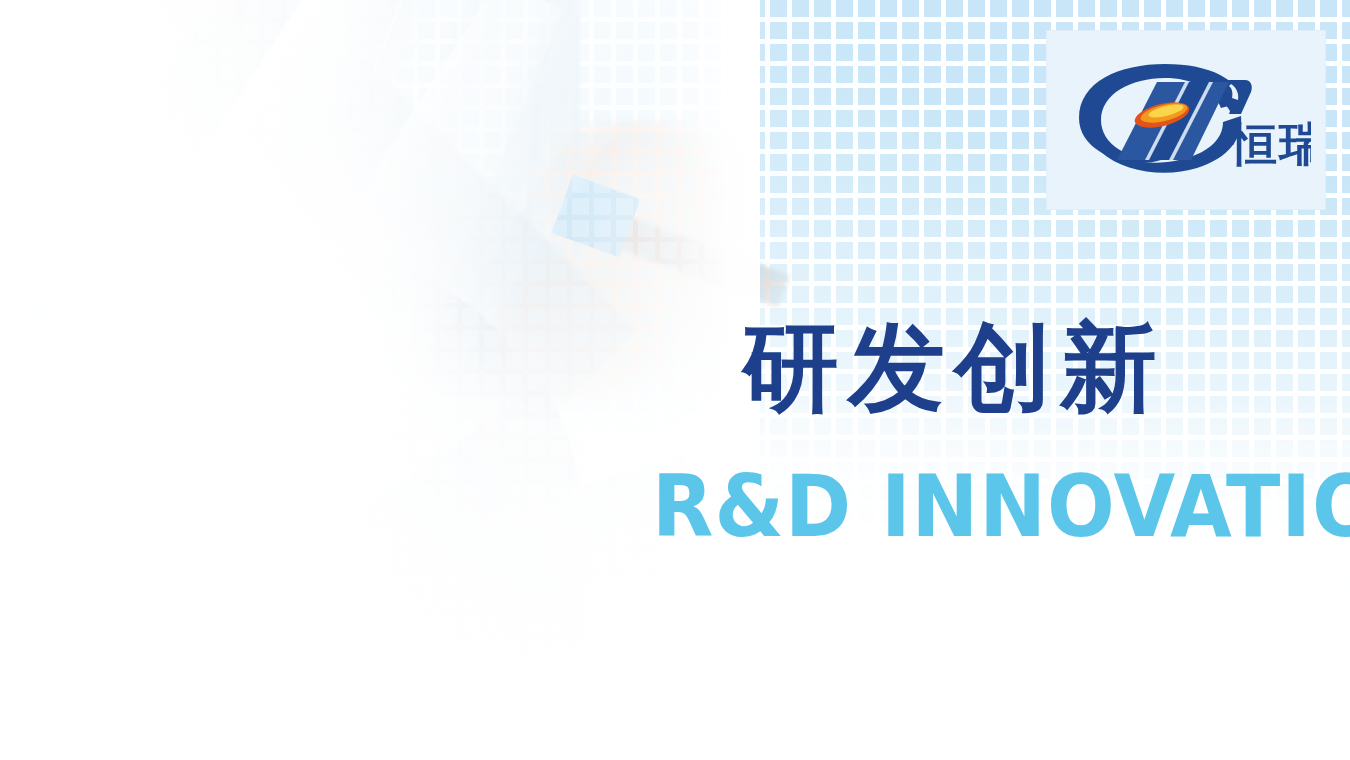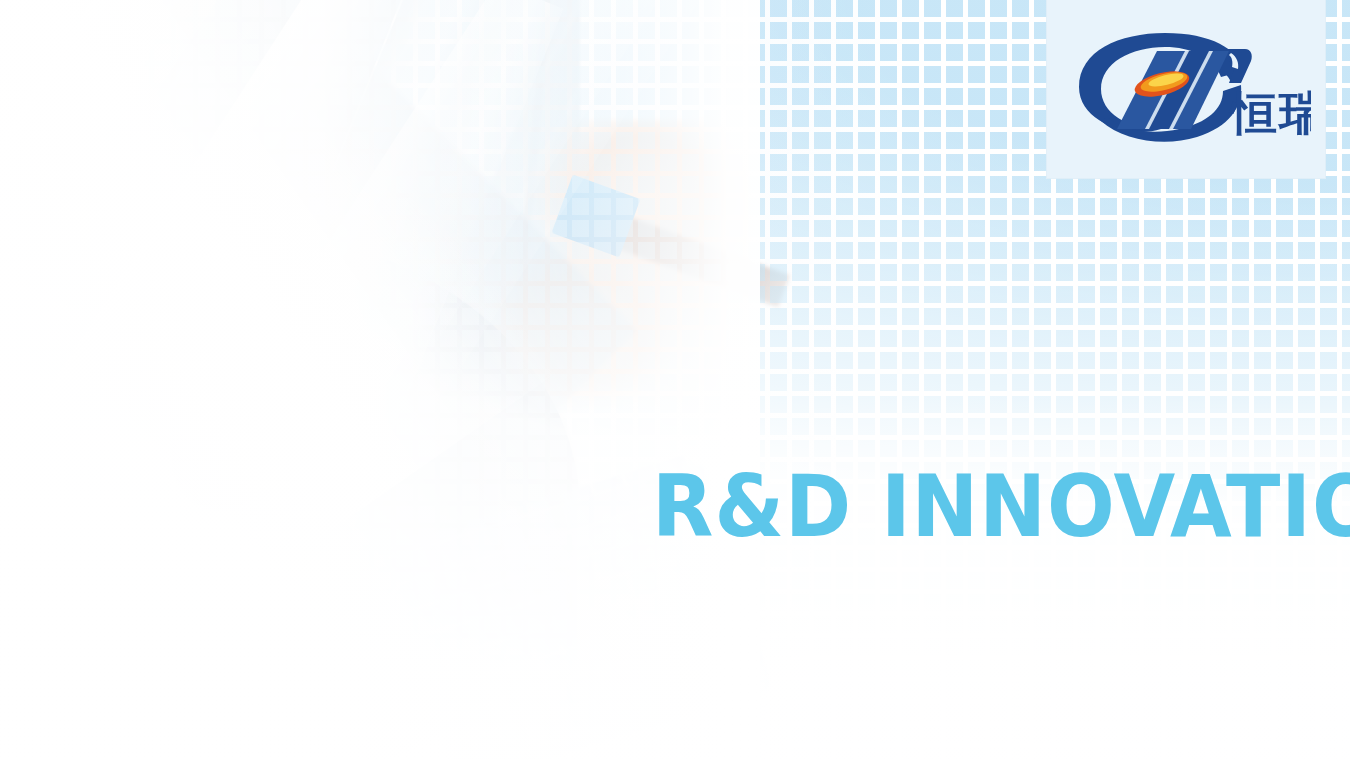--- a/index.html
+++ b/index.html
@@ -310,21 +310,21 @@
     font-weight:700;
     font-size:86px;
     line-height:1;
     letter-spacing:1px;
     color:#5cc6ea;
     white-space:nowrap;
     transform:scaleX(1.03);
     transform-origin:left center;
     text-shadow:0 1px 1px rgba(255,255,255,.5);
   }
-  .z1{z-index:1;} .z2{z-index:2;} .z4{z-index:4;} .z5{z-index:5;} .z6{z-index:6;}
+  .z1{z-index:1;} .z2{z-index:2;} .z4{z-index:4;} .z5{z-index:5;} .z6{z-index:6;margin-top:31px;}
 </style>
 </head>
 <body>
 
 <div id="banner">
 
   <div class="base-white z1"></div>
 
   <div class="photo-layer ph-topleft z1"></div>
   <div class="photo-layer ph-topleft-streaks z1"></div>
@@ -386,15 +386,18 @@
         <ellipse cx="105" cy="55" rx="18" ry="5" transform="rotate(-14 105 55)" fill="#FBD44A"></ellipse>
 
         <path d="M170 28 C176 32 178 38 177 44 L171 42 C172 37 171 32 168 30 Z" fill="#E8F3FB"></path>
 
         <text x="170" y="104" font-family="DejaVu Sans, Liberation Sans, sans-serif" font-size="46" font-weight="700" fill="#1F4A93" letter-spacing="2" text-anchor="start">恒瑞</text>
       </svg>
 
     </div>
   </div>
 
+  <div id="headline" class="z5">
+    <h1 id="title-cn">研发创新</h1>
+  </div>
   <div id="subtitle-en" class="z5">R&amp;D INNOVATION</div>
 
 </div>
 
 </body></html>

